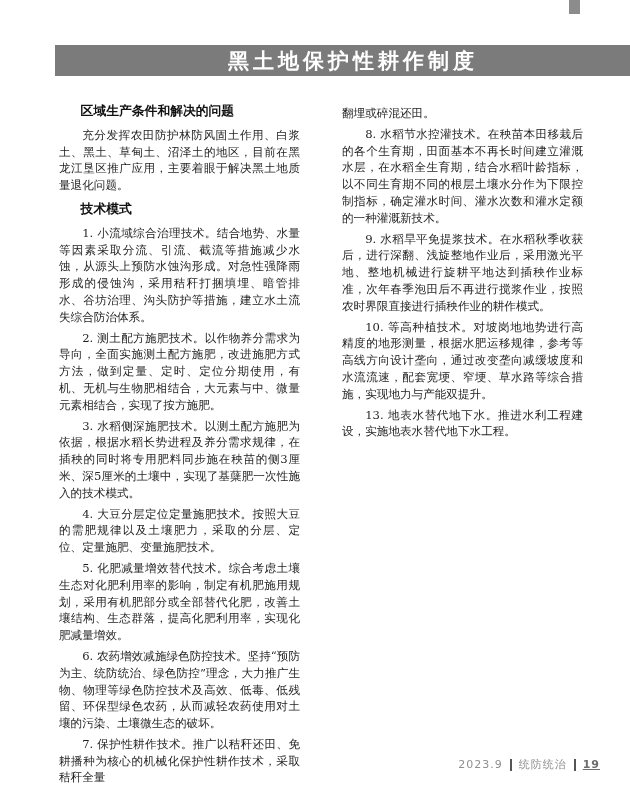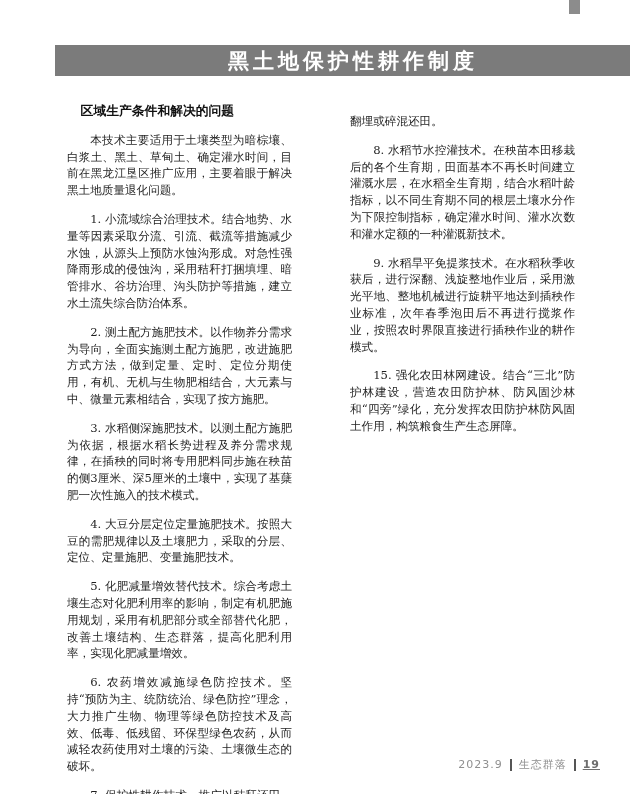--- a/index.html
+++ b/index.html
@@ -52,21 +52,21 @@
   }
   .col {
     flex: 1 1 0;
     min-width: 0;
     font-size: 11.6px;
     line-height: 16.8px;
     color: #1f1f1f;
     text-align: justify;
   }
   .para {
-    margin: 12px;
+    margin: 4px;
     text-indent: 2em;
   }
   .para.cont {
     text-indent: 0;
   }
   .sec-heading {
     font-family: "DejaVu Sans", "Liberation Sans", sans-serif;
     font-weight: bold;
     font-size: 12.8px;
     color: #111111;
@@ -109,40 +109,42 @@
   <div class="corner-mark"></div>
 
   <div class="banner">
     <span class="banner-title">黑土地保护性耕作制度</span>
   </div>
 
   <div class="columns">
 
     <div class="col">
       <h3 class="sec-heading first">区域生产条件和解决的问题</h3>
-      <p class="para">本技术主要适用于土壤类型为暗棕壤、白浆土、黑土、草甸土、确定灌水时间，目前在黑龙江垦区推广应用，主要着眼于解决黑土地质量退化问题。</p>
+      <p class="para">充分发挥农田防护林防风固土作用、白浆土、黑土、草甸土、沼泽土的地区，目前在黑龙江垦区推广应用，主要着眼于解决黑土地质量退化问题。</p>
+      <h3 class="sec-heading">技术模式</h3>
       <p class="para">1. 小流域综合治理技术。结合地势、水量等因素采取分流、引流、截流等措施减少水蚀，从源头上预防水蚀沟形成。对急性强降雨形成的侵蚀沟，采用秸秆打捆填埋、暗管排水、谷坊治理、沟头防护等措施，建立水土流失综合防治体系。</p>
       <p class="para">2. 测土配方施肥技术。以作物养分需求为导向，全面实施测土配方施肥，改进施肥方式方法，做到定量、定时、定位分期使用，有机、无机与生物肥相结合，大元素与中、微量元素相结合，实现了按方施肥。</p>
       <p class="para">3. 水稻侧深施肥技术。以测土配方施肥为依据，根据水稻长势进程及养分需求规律，在插秧的同时将专用肥料同步施在秧苗的侧3厘米、深5厘米的土壤中，实现了基蘖肥一次性施入的技术模式。</p>
       <p class="para">4. 大豆分层定位定量施肥技术。按照大豆的需肥规律以及土壤肥力，采取的分层、定位、定量施肥、变量施肥技术。</p>
       <p class="para">5. 化肥减量增效替代技术。综合考虑土壤生态对化肥利用率的影响，制定有机肥施用规划，采用有机肥部分或全部替代化肥，改善土壤结构、生态群落，提高化肥利用率，实现化肥减量增效。</p>
       <p class="para">6. 农药增效减施绿色防控技术。坚持“预防为主、统防统治、绿色防控”理念，大力推广生物、物理等绿色防控技术及高效、低毒、低残留、环保型绿色农药，从而减轻农药使用对土壤的污染、土壤微生态的破坏。</p>
       <p class="para">7. 保护性耕作技术。推广以秸秆还田、免耕播种为核心的机械化保护性耕作技术，采取秸秆全量</p>
     </div>
 
     <div class="col">
       <p class="para cont">翻埋或碎混还田。</p>
       <p class="para">8. 水稻节水控灌技术。在秧苗本田移栽后的各个生育期，田面基本不再长时间建立灌溉水层，在水稻全生育期，结合水稻叶龄指标，以不同生育期不同的根层土壤水分作为下限控制指标，确定灌水时间、灌水次数和灌水定额的一种灌溉新技术。</p>
       <p class="para">9. 水稻旱平免提浆技术。在水稻秋季收获后，进行深翻、浅旋整地作业后，采用激光平地、整地机械进行旋耕平地达到插秧作业标准，次年春季泡田后不再进行搅浆作业，按照农时界限直接进行插秧作业的耕作模式。</p>
-      <p class="para">15. 强化农田林网建设。结合“三北”防护林建设，营造农田防护林、防风固沙林和“四旁”绿化，充分发挥农田防护林防风固土作用，构筑粮食生产生态屏障。</p>
+      <p class="para">10. 等高种植技术。对坡岗地地势进行高精度的地形测量，根据水肥运移规律，参考等高线方向设计垄向，通过改变垄向减缓坡度和水流流速，配套宽埂、窄埂、草水路等综合措施，实现地力与产能双提升。</p>
+      <p class="para">13. 地表水替代地下水。推进水利工程建设，实施地表水替代地下水工程。</p>
     </div>
 
   </div>
 
   <div class="footer">
     <span>2023.9</span>
     <span class="sep"></span>
-    <span>生态群落</span>
+    <span>统防统治</span>
     <span class="sep"></span>
     <span class="page-num">19</span>
   </div>
 
 </div>
 
 </body></html>

